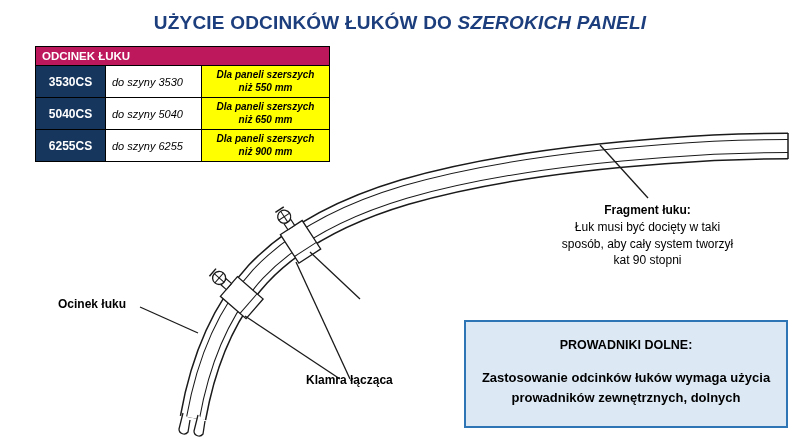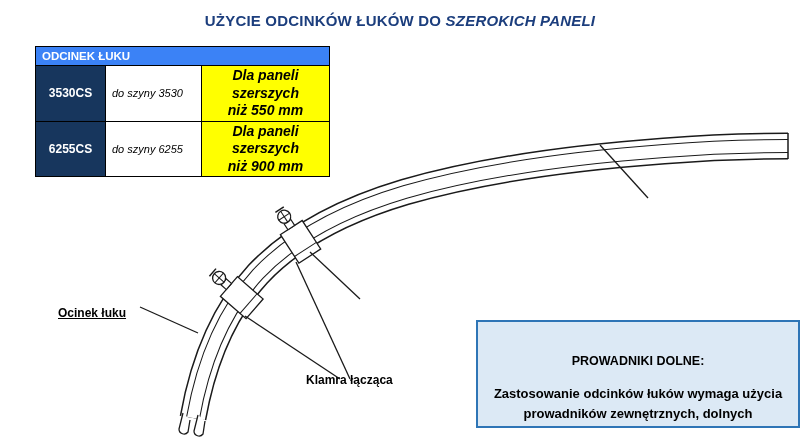--- a/index.html
+++ b/index.html
@@ -1,45 +1,45 @@
 <!DOCTYPE html>
 <html><head>
 <meta charset="utf-8">
 <style>
   * { margin:0; padding:0; box-sizing:border-box; }
   html,body { background:#ffffff; font-family:"Liberation Sans", sans-serif; }
   .page { position:relative; width:800px; height:440px; background:#ffffff; overflow:hidden; }
 
   .title { position:absolute; top:12px; left:0; width:100%; text-align:center;
-           font-size:15px; font-weight:bold; color:#1c3e7d; letter-spacing:.2px; }
+           font-size:19px; font-weight:bold; color:#1c3e7d; letter-spacing:.2px; }
   .title .em { font-style:italic; }
 
   table.arc { position:absolute; left:35px; top:46px; border-collapse:collapse; }
   table.arc th, table.arc td { border:1px solid #000; }
-  th.hdr  { background:#3b82f6; color:#fff; text-align:left; padding:3px 6px; font-size:11.5px; }
+  th.hdr  { background:#be185d; color:#fff; text-align:left; padding:3px 6px; font-size:11.5px; }
   tr.row  { height:32px; }
   td.code { background:#17365d; color:#fff; font-weight:bold; text-align:center; width:70px; font-size:12px; }
   td.rail { background:#fff; color:#000; width:96px; padding-left:6px; font-size:11px;font-style:italic; }
   td.note { background:#ffff00; color:#000; width:128px; font-weight:bold; font-style:italic;
-            text-align:center; font-size:14px; line-height:1.25; white-space:pre-line; padding:1px 2px; }
+            text-align:center; font-size:10px; line-height:1.25; white-space:pre-line; padding:1px 2px; }
 
   svg.diagram { position:absolute; left:0; top:0; pointer-events:none; }
 
   .lbl { position:absolute; font-size:12px; font-weight:bold; color:#000; }
   .pre { white-space:pre-line; }
-  #lbl-arc      { left:58px;  top:306px;text-decoration:underline; }
+  #lbl-arc      { left:58px;  top:297px; }
   #lbl-straight { left:352px; top:286px; width:125px; text-align:center; line-height:1.3; }
   #lbl-clamp    { left:306px; top:373px; }
 
   .callout { position:absolute; left:530px; top:202px; width:235px; text-align:center;
              font-size:12px; color:#000; line-height:1.4; }
   .callout .t { font-weight:bold; }
 
   .infobox { position:absolute; left:464px; top:320px; width:324px; height:108px;
-             background:#dce9f5; border:2px solid #2e75b6; text-align:center; padding-top:32px;margin-left:12px; }
+             background:#dce9f5; border:2px solid #2e75b6; text-align:center; padding-top:16px; }
   .infobox .t { font-weight:bold; font-size:12.5px; color:#000; }
   .infobox .b { font-weight:bold; font-size:13px; color:#000; margin-top:16px;
                 line-height:1.5; white-space:pre-line; }
 </style>
 </head>
 <body>
 
 <div class="page">
 
   <div class="title">
@@ -49,20 +49,26 @@
   <table class="arc">
     <tbody>
         <tr>
           <th class="hdr" colspan="3">ODCINEK ŁUKU</th>
         </tr>
     <tr class="row">
       <td class="code">3530CS</td>
       <td class="rail">do szyny 3530</td>
       <td class="note">Dla paneli szerszych
 niż 550 mm</td>
+    </tr>
+    <tr class="row">
+      <td class="code">5040CS</td>
+      <td class="rail">do szyny 5040</td>
+      <td class="note">Dla paneli szerszych
+niż 650 mm</td>
     </tr>
     <tr class="row">
       <td class="code">6255CS</td>
       <td class="rail">do szyny 6255</td>
       <td class="note">Dla paneli szerszych
 niż 900 mm</td>
     </tr>
   </tbody>
     </table>
 
@@ -105,20 +111,26 @@
       <line x1="360" y1="299" x2="310" y2="252"></line>
       <line x1="350" y1="379" x2="296" y2="262"></line>
       <line x1="340" y1="379" x2="245" y2="316"></line>
       <line x1="600" y1="145" x2="648" y2="198"></line>
     </g>
   </svg>
 
   <div class="lbl" id="lbl-arc">Ocinek łuku</div>
   <div class="lbl" id="lbl-clamp">Klamra łącząca</div>
 
+  <div class="callout">
+    <div class="t">Fragment łuku:</div>
+    <div class="pre">Łuk musi być docięty w taki
+sposób, aby cały system tworzył
+kat 90 stopni</div>
+  </div>
 
   <div class="infobox">
     <div class="t">PROWADNIKI DOLNE:</div>
     <div class="b">Zastosowanie odcinków łuków wymaga użycia
 prowadników zewnętrznych, dolnych</div>
   </div>
 
 </div>
 
 </body></html>

